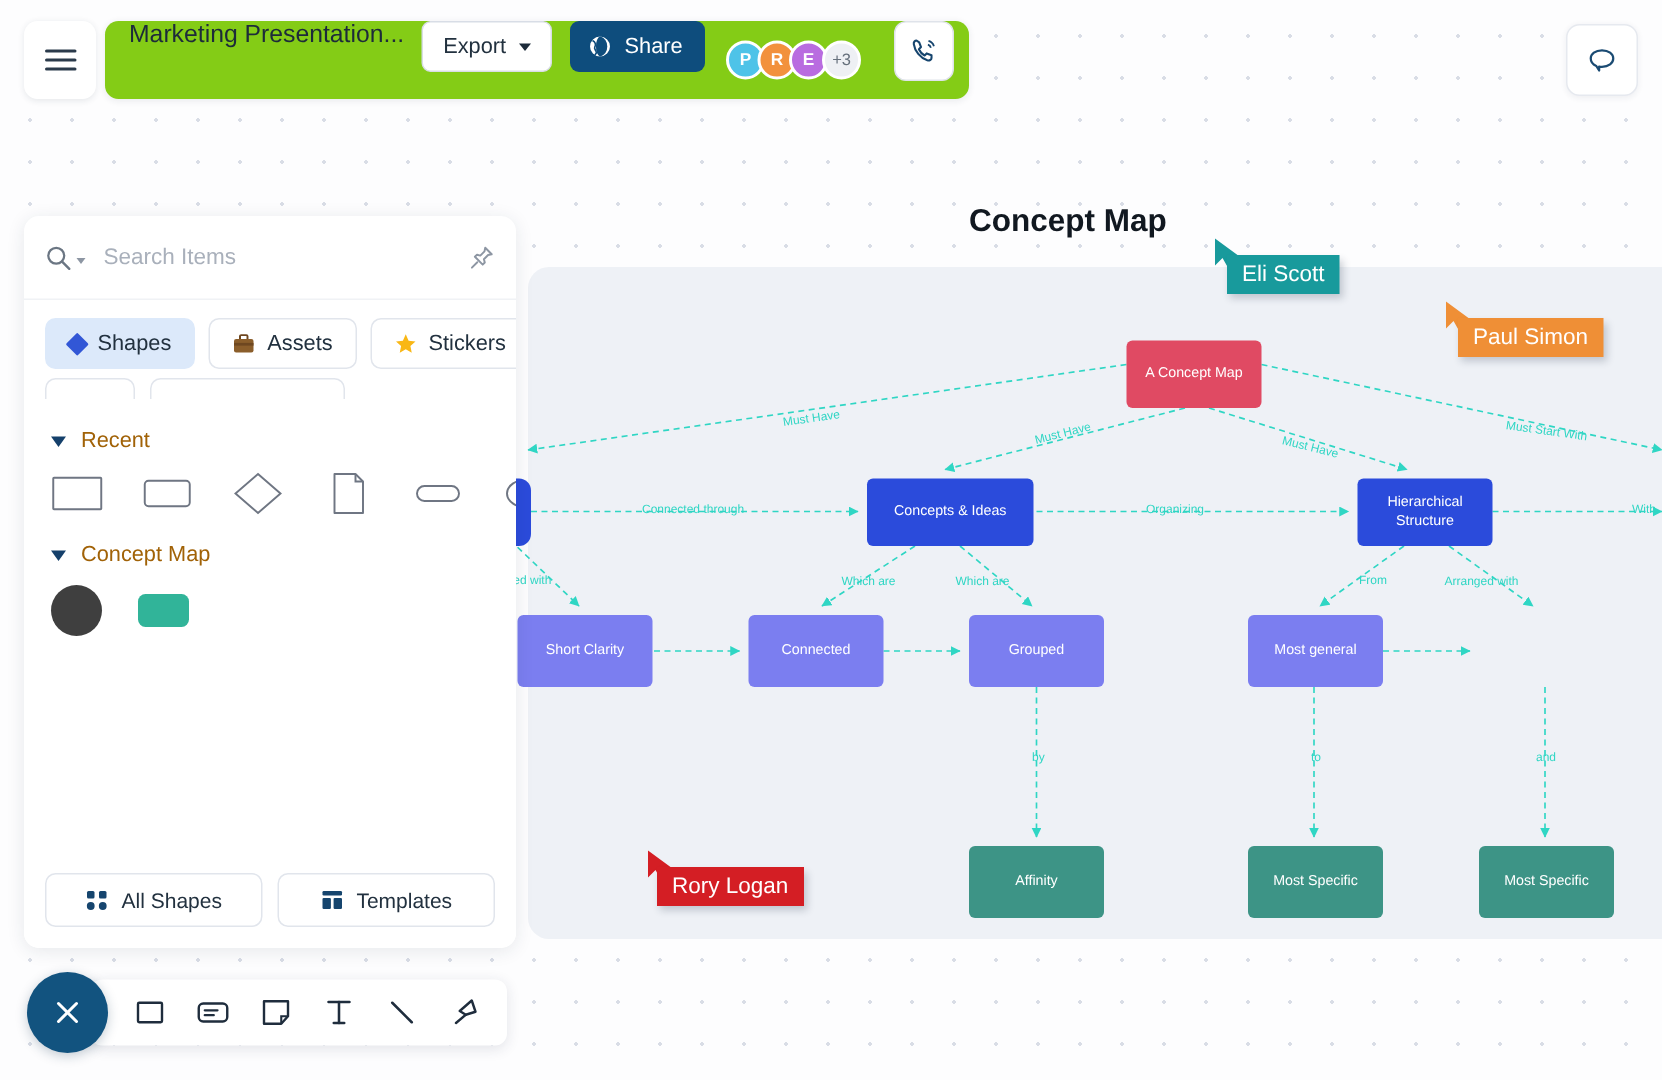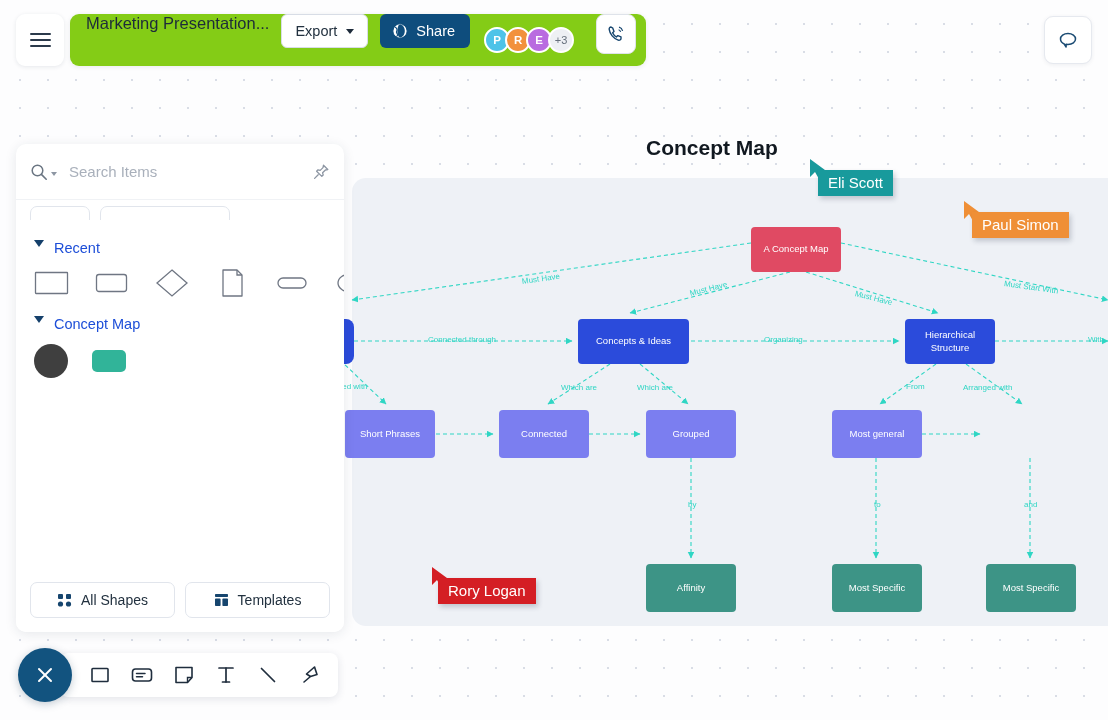--- a/index.html
+++ b/index.html
@@ -175,22 +175,22 @@
   }
   .ghost-btn.w1 { width: 60px; }
   .ghost-btn.w2 { width: 130px; }
 
   .panel-body {
     flex: 1; overflow: hidden; padding: 14px 18px 0 18px;
     background: #fff; position: relative; z-index: 2;
     margin-top: 6px;
   }
   .group-head {
-    display: flex; align-items: flex-start; gap: 10px;
-    font-size: 14.5px; color: #1d4ed8; margin-bottom: 12px;
+    display: flex; align-items: center; gap: 10px;
+    font-size: 14.5px; color: #a16207; margin-bottom: 12px;
     cursor: pointer;
   }
   .tri {
     width: 0; height: 0;
     border-left: 5.5px solid transparent;
     border-right: 5.5px solid transparent;
     border-top: 7px solid #15406b;
   }
   .shape-row { display: flex; align-items: center; gap: 24px; margin-bottom: 18px; }
   .shape-item { width: 36px; height: 30px; cursor: pointer; flex: none; }
@@ -318,21 +318,21 @@
   </div>
   <div class="node" style="left:326px; top:319px; width:28px; height:45px; background:#2b4bdb; border-radius:0 8px 8px 0;"></div>
   <div class="node" style="left:578px; top:319px; width:111px; height:45px; background:#2b4bdb;">
     <span>Concepts &amp; Ideas</span>
   </div>
   <div class="node" style="left:905px; top:319px; width:90px; height:45px; background:#2b4bdb;">
     <span>Hierarchical Structure</span>
   </div>
 
   <div class="node" style="left:345px; top:410px; width:90px; height:48px; background:#7b7ef0;">
-    <span>Short Phrases</span>
+    <span>Short Clarity</span>
   </div>
   <div class="node" style="left:499px; top:410px; width:90px; height:48px; background:#7b7ef0;">
     <span>Connected</span>
   </div>
   <div class="node" style="left:646px; top:410px; width:90px; height:48px; background:#7b7ef0;">
     <span>Grouped</span>
   </div>
   <div class="node" style="left:832px; top:410px; width:90px; height:48px; background:#7b7ef0;">
     <span>Most general</span>
   </div>
@@ -441,20 +441,40 @@
         <line x1="11.4" y1="11.4" x2="16.2" y2="16.2" stroke="#6b7683" stroke-width="1.6" stroke-linecap="round"></line>
       </svg>
       <span class="search-caret"></span>
       <input class="search-input" type="text" placeholder="Search Items" style="">
       <svg class="pin-btn" viewBox="0 0 18 18">
         <path d="M11.5,2.2 L15.8,6.5 L13.4,7 L10.6,9.8 L11.2,12 L9.8,13.4 L4.6,8.2 L6,6.8 L8.2,7.4 L11,4.6 Z" fill="none" stroke="#8d96a3" stroke-width="1.3" stroke-linejoin="round"></path>
         <line x1="6.2" y1="11.8" x2="2.6" y2="15.4" stroke="#8d96a3" stroke-width="1.3" stroke-linecap="round"></line>
       </svg>
     </div>
 
+    <div class="tabs-row">
+      <div class="tab active">
+        <span class="tab-diamond"></span>
+        <span>Shapes</span>
+      </div>
+      <div class="tab">
+        <svg width="15" height="14" viewBox="0 0 15 14">
+          <rect x="1" y="4" width="13" height="9" rx="1.4" fill="#8b5e2b"></rect>
+          <rect x="1" y="6.6" width="13" height="1.8" fill="#6e4720"></rect>
+          <path d="M5,4 L5,2.2 A0.8,0.8 0 0,1 5.8,1.4 L9.2,1.4 A0.8,0.8 0 0,1 10,2.2 L10,4" fill="none" stroke="#6e4720" stroke-width="1.3"></path>
+        </svg>
+        <span>Assets</span>
+      </div>
+      <div class="tab">
+        <svg width="15" height="15" viewBox="0 0 15 15">
+          <path d="M7.5,0.9 L9.4,5.1 L14,5.6 L10.6,8.7 L11.5,13.2 L7.5,10.9 L3.5,13.2 L4.4,8.7 L1,5.6 L5.6,5.1 Z" fill="#f9b715"></path>
+        </svg>
+        <span>Stickers</span>
+      </div>
+    </div>
 
     <div class="ghost-row">
       <div class="ghost-btn w1"></div>
       <div class="ghost-btn w2"></div>
     </div>
 
     <div class="panel-body">
 
       <div class="group-head">
         <span class="tri"></span>

